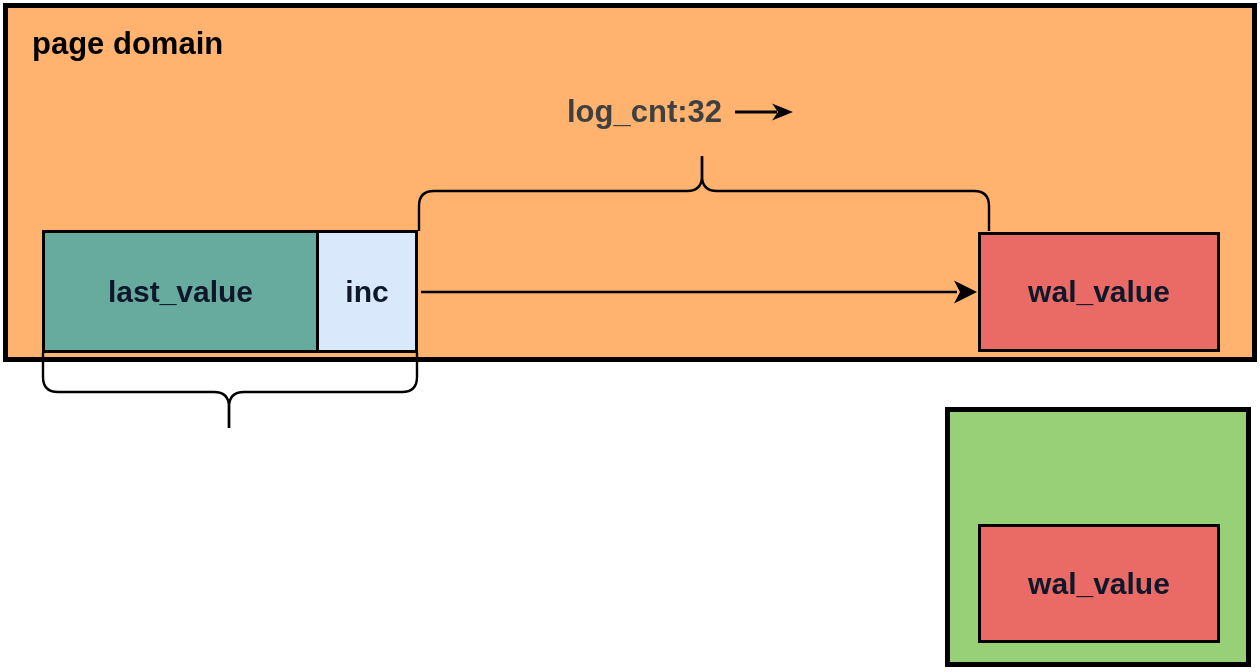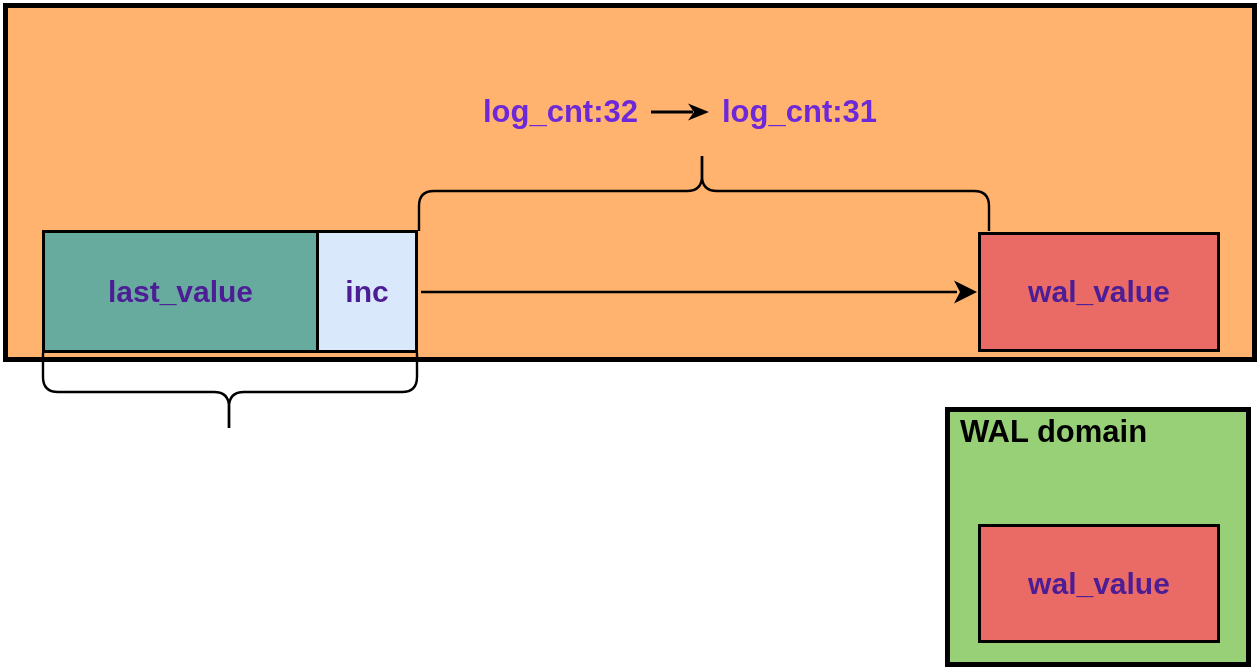--- a/index.html
+++ b/index.html
@@ -46,21 +46,21 @@
     box-sizing: border-box;
     border: 3px solid var(--stroke, #000);
     display: flex;
     align-items: center;
     justify-content: center;
     z-index: 2;
   }
   .node-label {
     font-weight: bold;
     font-size: 30px;
-    color: #4c1d95;
+    color: #0f172a;
     white-space: nowrap;
   }
   #last-value-box {
     left: 34px; top: 222px;
     width: 277px; height: 123px;
     background: var(--last_value_fill, #67ab9f);
   }
   #inc-box {
     left: 308px; top: 222px;
     width: 102px; height: 123px;
@@ -89,21 +89,21 @@
     stroke: var(--stroke, #000);
     stroke-width: 2.4;
   }
   #overlay-svg .arrow-shaft { stroke-width: 2.6; }
   #overlay-svg polygon { fill: var(--stroke, #000); stroke: none; }
   .float-label {
     position: absolute;
     z-index: 6;
     font-weight: bold;
     font-size: 31px;
-    color: #6d28d9;
+    color: #404040;
     white-space: nowrap;
   }
   #log-cnt-label {
     left: 400px; top: 94px;
     width: 560px;
     display: flex;
     align-items: center;
     justify-content: center;
     gap: 13px;
   }
@@ -115,36 +115,36 @@
     width: 360px;
     text-align: center;
   }
 </style>
 </head>
 <body>
 
 <div id="canvas">
 
   <div id="page-domain" class="domain">
+    <div class="domain-title">page domain</div>
 
     <div id="last-value-box" class="node">
       <span class="node-label">last_value</span>
     </div>
 
     <div id="inc-box" class="node">
       <span class="node-label">inc</span>
     </div>
 
     <div id="wal-value-page-box" class="node">
       <span class="node-label">wal_value</span>
     </div>
   </div>
 
   <div id="wal-domain" class="domain">
-    <div class="domain-title">WAL domain</div>
 
     <div id="wal-value-wal-box" class="node">
       <span class="node-label">wal_value</span>
     </div>
   </div>
 
   <svg id="overlay-svg" viewBox="0 0 1260 672" xmlns="http://www.w3.org/2000/svg">
 
     <g>
       <path class="arrow-shaft" d="M 421 292 L 957 292"></path>
@@ -161,17 +161,16 @@
       <path d="M 417 353 L 417 377 Q 417 392 402 392 L 244 392 Q 229 392 229 407 L 229 428"></path>
     </g>
   </svg>
 
   <div id="log-cnt-label" class="float-label">
     <span>log_cnt:32</span>
     <svg width="58" height="20" viewBox="0 0 58 20">
       <line x1="0" y1="10" x2="42" y2="10"></line>
       <polygon points="58,10 37,1.5 43,10 37,18.5"></polygon>
     </svg>
-    <span>log_cnt:31</span>
   </div>
 
 
 </div>
 
 </body></html>

